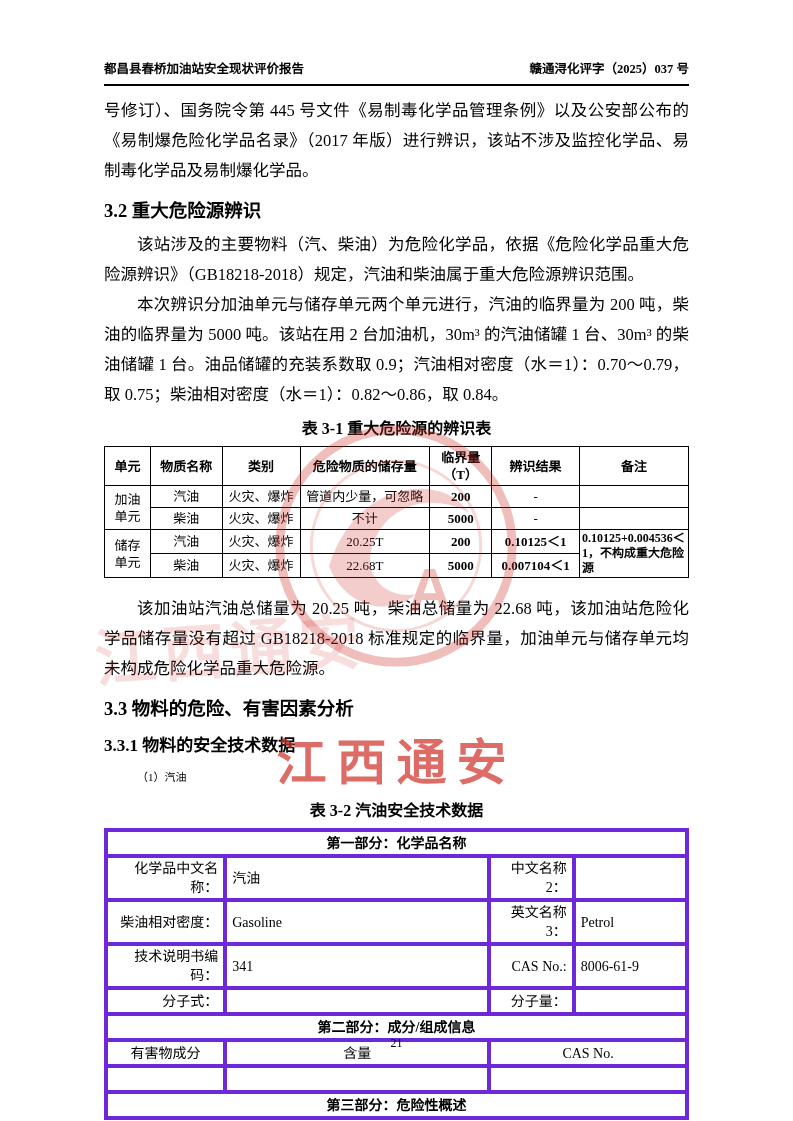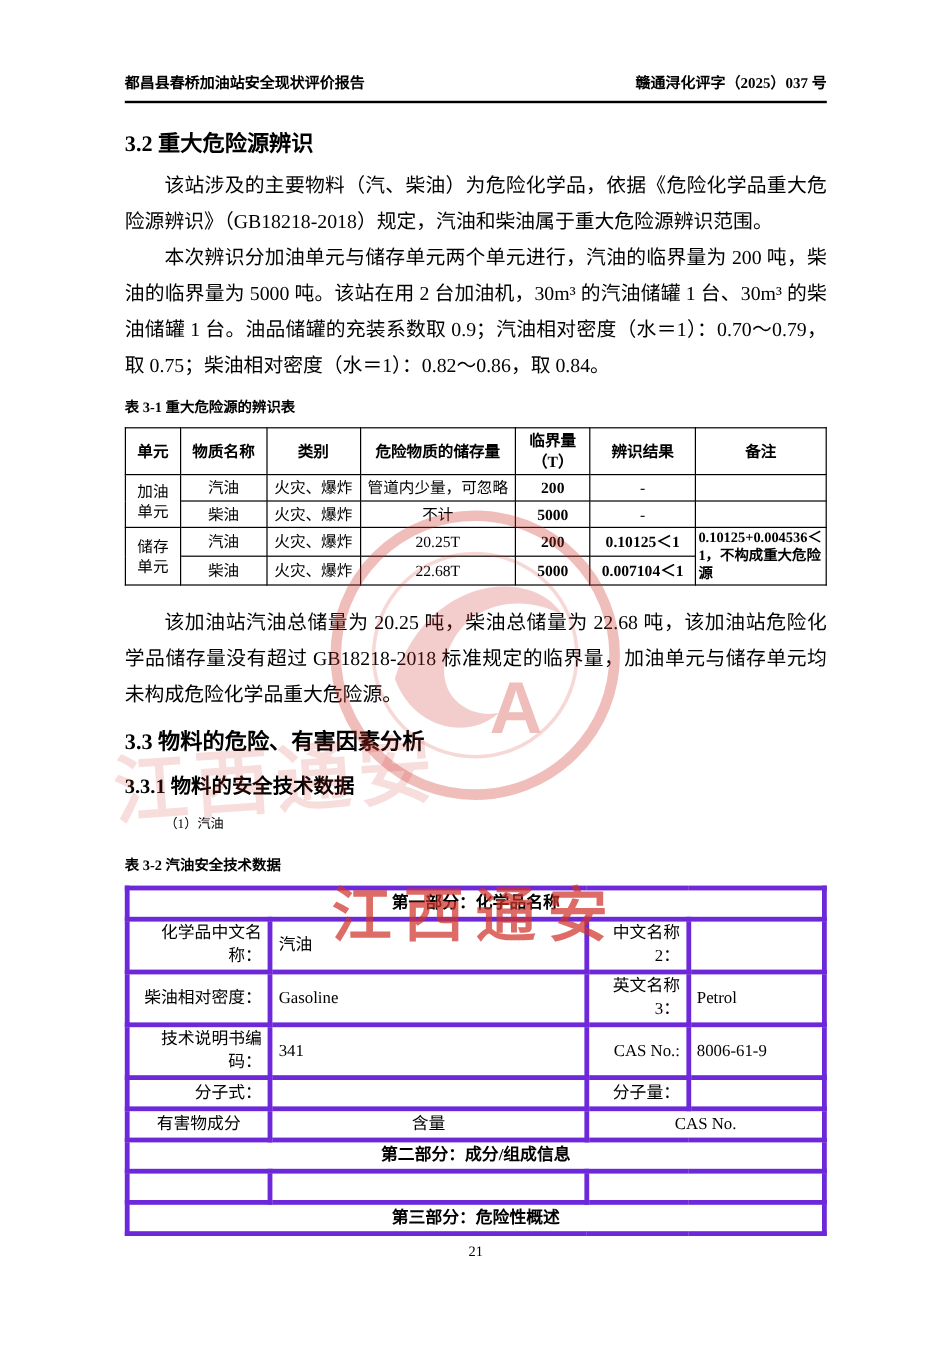--- a/index.html
+++ b/index.html
@@ -9,21 +9,21 @@
   .doc-header{position:absolute;top:58px;left:104px;width:585px;display:flex;
               justify-content:space-between;align-items:flex-end;font-size:12.5px;
               font-weight:bold;padding-bottom:7px;border-bottom:2px solid #000;}
   
   .body-content{position:absolute;top:96px;left:104px;width:585px;}
   p{margin:0;font-size:16.5px;line-height:30px;text-align:justify;}
   .indent{text-indent:33px;}
   h2{font-size:18.5px;font-weight:bold;margin:10px 0 4px;line-height:30px;}
   h3{font-size:17px;font-weight:bold;margin:8px 0 2px;line-height:28px;}
   .item-line{font-size:11px;line-height:30px;text-indent:33px;margin:0;}
-  .tbl-title{font-size:12px;font-weight:bold;margin:6px 0 4px;line-height:26px;}
+  .tbl-title{font-size:16px;font-weight:bold;text-align:center;margin:6px 0 4px;line-height:26px;}
   
   table{border-collapse:collapse;width:100%;}
   .t31{font-size:13px;}
   .t31 th,.t31 td{border:1px solid #000;text-align:center;vertical-align:middle;
                   padding:2px 3px;line-height:17px;}
   .t31 th{font-weight:bold;}
   .t31 .b{font-weight:bold;}
   .t31 .note{font-size:12px;font-weight:bold;text-align:left;line-height:15px;padding:1px 2px;}
   
   .t32{font-size:14px;}
@@ -49,20 +49,21 @@
 
 <div class="page">
 
   <div class="doc-header">
     <span>都昌县春桥加油站安全现状评价报告</span>
     <span>赣通浔化评字（2025）037 号</span>
   </div>
 
   <div class="body-content">
 
+    <p>号修订）、国务院令第 445 号文件《易制毒化学品管理条例》以及公安部公布的《易制爆危险化学品名录》（2017 年版）进行辨识，该站不涉及监控化学品、易制毒化学品及易制爆化学品。</p>
 
     <h2>3.2 重大危险源辨识</h2>
 
     <p class="indent">该站涉及的主要物料（汽、柴油）为危险化学品，依据《危险化学品重大危险源辨识》（GB18218-2018）规定，汽油和柴油属于重大危险源辨识范围。</p>
     <p class="indent">本次辨识分加油单元与储存单元两个单元进行，汽油的临界量为 200 吨，柴油的临界量为 5000 吨。该站在用 2 台加油机，30m³ 的汽油储罐 1 台、30m³ 的柴油储罐 1 台。油品储罐的充装系数取 0.9；汽油相对密度（水＝1）：0.70～0.79，取 0.75；柴油相对密度（水＝1）：0.82～0.86，取 0.84。</p>
 
     <div class="tbl-title">表 3-1 重大危险源的辨识表</div>
 
     <table class="t31">
       <colgroup>
@@ -157,26 +158,26 @@
         <td class="lbl">CAS No.:</td>
         <td class="val">8006-61-9</td>
       </tr>
       <tr>
         <td class="lbl">分子式：</td>
         <td class="val"></td>
         <td class="lbl">分子量：</td>
         <td class="val"></td>
       </tr>
       <tr>
+        <td colspan="4" class="sec">第二部分：成分/组成信息</td>
+      </tr>
+      <tr>
         <td class="ctr">有害物成分</td>
         <td class="ctr">含量</td>
         <td colspan="2" class="ctr">CAS No.</td>
-      </tr>
-      <tr>
-        <td colspan="4" class="sec">第二部分：成分/组成信息</td>
       </tr>
       <tr>
         <td></td>
         <td></td>
         <td colspan="2"></td>
       </tr>
       <tr>
         <td colspan="4" class="sec">第三部分：危险性概述</td>
       </tr>
     </tbody>

